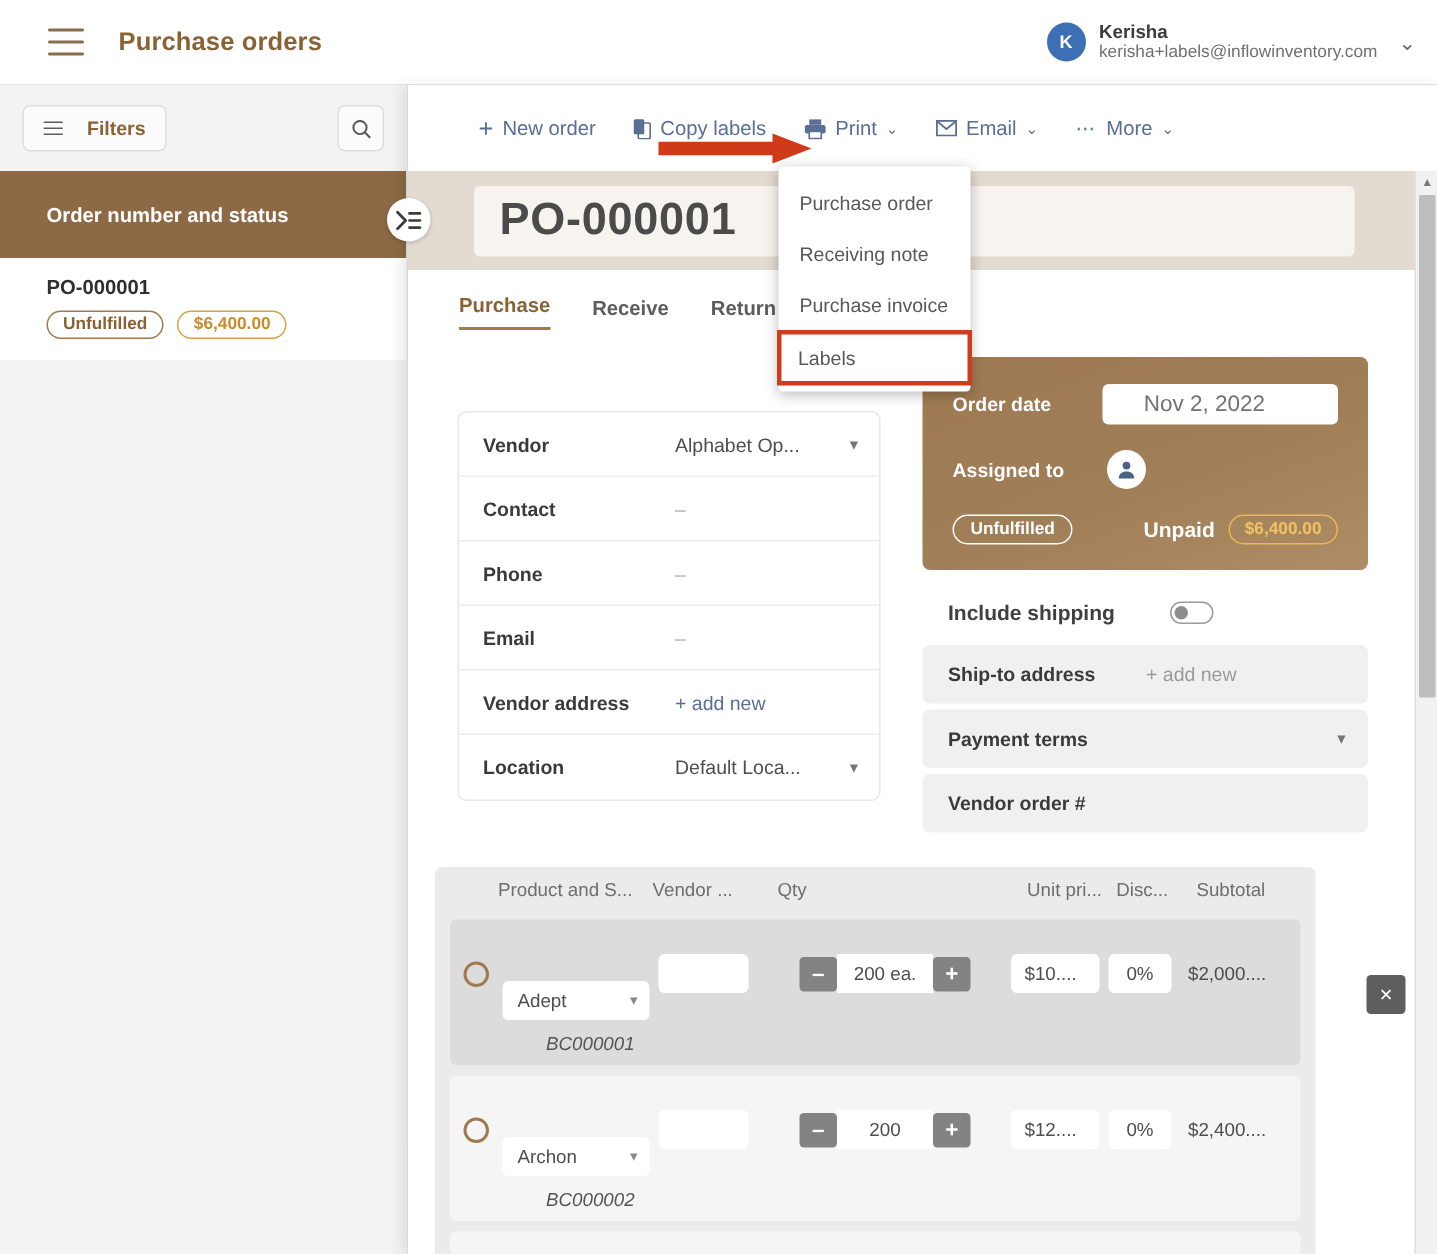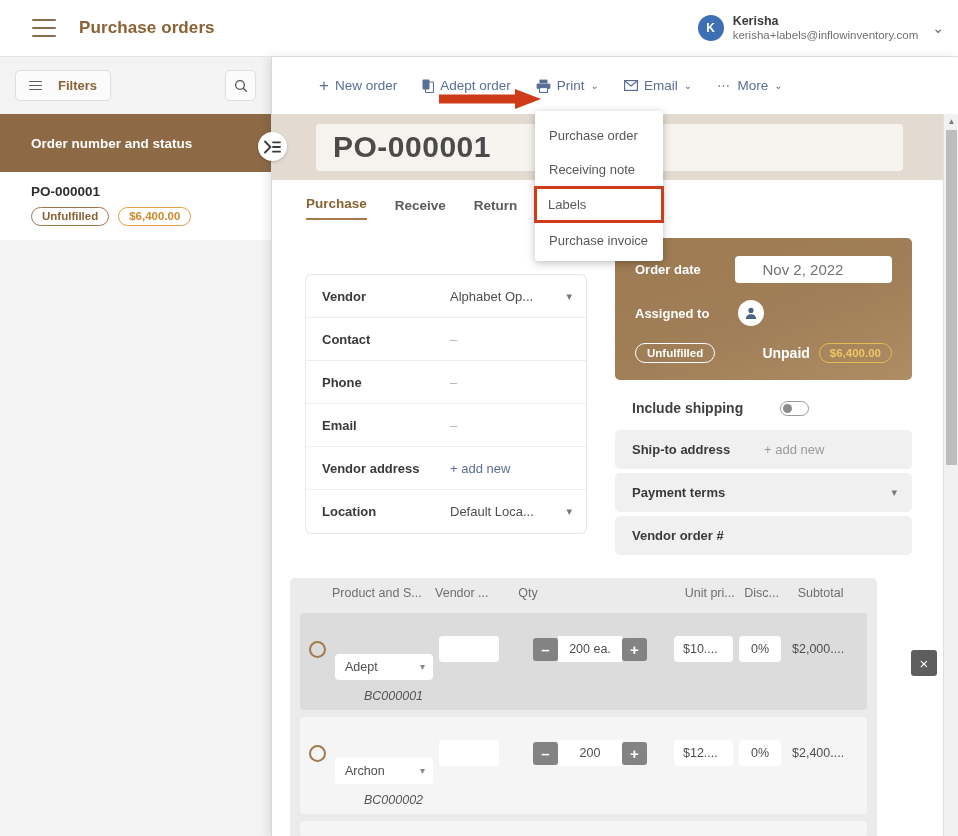--- a/index.html
+++ b/index.html
@@ -256,21 +256,21 @@
   .cell-sub {
     margin-left: 11px; font-size: 12.5px; color: #4e4e4e; width: 70px;
   }
   .trow-sub {
     padding-left: 64px; font-size: 12.5px; font-style: italic; color: #555;
     margin-top: 9px;
   }
 
   
   .print-menu {
-    position: absolute; left: 535px; top: 111px; width: 128px;
+    position: absolute; left: 519px; top: 111px; width: 128px;
     background: #fff; border-radius: 3px;
     box-shadow: 0 2px 9px rgba(0,0,0,.26); z-index: 40;
     padding: 7px 0 4px;
   }
   .menu-item {
     height: 34px; display: flex; align-items: center; padding-left: 14px;
     font-size: 13px; color: #585858; cursor: pointer; white-space: nowrap;
   }
   .menu-item.highlighted {
     border: 3px solid #ce3c1c; height: 37px; margin: 0 -1px;
@@ -362,21 +362,21 @@
     <div class="detail-toolbar">
       <div class="tbar-btn">
         <span class="tbar-plus">+</span>
         <span class="lbl">New order</span>
       </div>
       <div class="tbar-btn">
         <svg width="12" height="14" viewBox="0 0 12 14">
           <rect x="0.5" y="0.5" width="7" height="10" rx="1" fill="#5a6e96"></rect>
           <rect x="3.5" y="3" width="8" height="10.5" rx="1" fill="none" stroke="#5a6e96" stroke-width="1.1"></rect>
         </svg>
-        <span class="lbl">Adept order</span>
+        <span class="lbl">Copy labels</span>
       </div>
       <div class="tbar-btn">
         <svg width="15" height="14" viewBox="0 0 15 14">
           <rect x="3.5" y="0.6" width="8" height="3.6" fill="#5a6e96"></rect>
           <rect x="0.6" y="4.4" width="13.8" height="5.6" rx="1.4" fill="#5a6e96"></rect>
           <rect x="3.5" y="8.6" width="8" height="4.8" fill="#fff" stroke="#5a6e96" stroke-width="1.1"></rect>
         </svg>
         <span class="lbl">Print</span>
         <span class="chev">⌄</span>
       </div>
@@ -555,22 +555,22 @@
           <span class="cell-price"></span>
           <span class="cell-disc"></span>
         </div>
       </div>
     </div>
   </div>
 
   <div class="print-menu">
     <div class="menu-item">Purchase order</div>
     <div class="menu-item">Receiving note</div>
+    <div class="menu-item">Purchase invoice</div>
     <div class="menu-item highlighted">Labels</div>
-    <div class="menu-item">Purchase invoice</div>
   </div>
 
   <svg class="arrow-anno" width="110" height="22" viewBox="0 0 110 22">
     <line x1="2" y1="11" x2="84" y2="11" stroke="#cf3a19" stroke-width="9"></line>
     <polygon points="78,1 104,11 78,21" fill="#cf3a19"></polygon>
   </svg>
 
   <div class="scroll-track">
     <div class="scroll-arrow">▲</div>
     <div class="scroll-thumb"></div>

